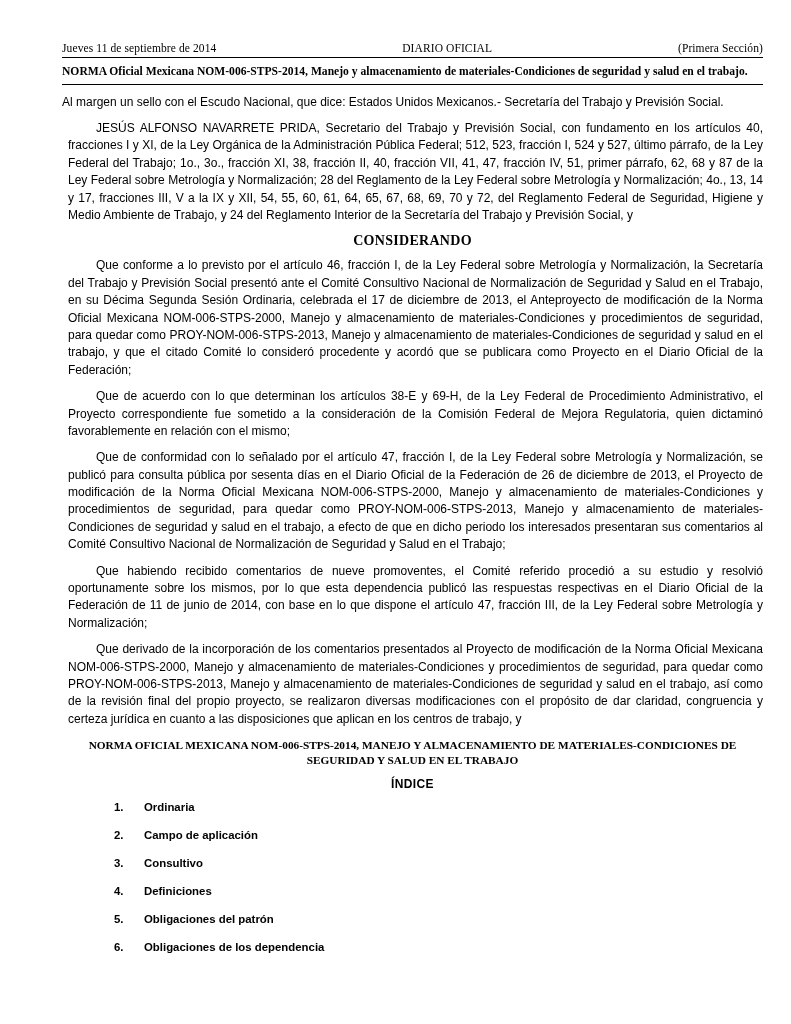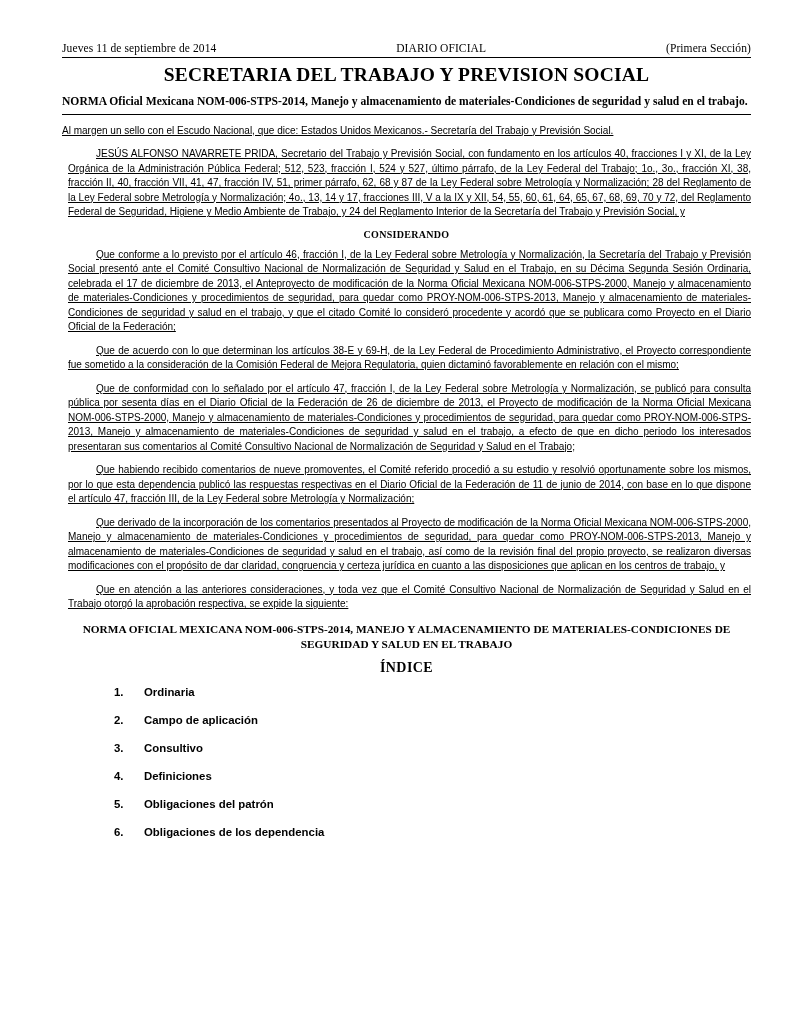--- a/index.html
+++ b/index.html
@@ -12,21 +12,21 @@
     height: 1024px;
     font-family: "Liberation Sans", sans-serif;
     color: #000000;
     overflow: hidden;
   }
   .page {
     position: relative;
     width: 791px;
     height: 1024px;
     box-sizing: border-box;
-    padding: 42px 40px 0 62px;
+    padding: 42px 28px 0 62px;
   }
   .header-row {
     display: flex;
     justify-content: space-between;
     align-items: baseline;
     font-family: "Liberation Serif", serif;
     font-size: 11.5px;
     letter-spacing: 0.1px;
     padding-bottom: 3px;
   }
@@ -51,47 +51,46 @@
     font-size: 11.6px;
     text-align: justify;
     line-height: 1.35;
     margin-bottom: 4px;
   }
   .rule2 {
     border-bottom: 1.6px solid #000;
     margin: 4px 0 9px 0;
   }
   p.body {
-    font-size: 10px;
+    font-size: 12px;
     line-height: 1.45;
     text-align: justify;
     margin: 0 0 9px 0;
-    text-decoration: underline;
   }
   p.body.indent { text-indent: 28px; margin-left: 6px; }
   .centered-caps {
     font-family: "Liberation Serif", serif;
-    font-size: 10px;
+    font-size: 14px;
     font-weight: bold;
     text-align: center;
     letter-spacing: 0.3px;
     margin: 4px 0 8px 0;
   }
   .norma-final {
     font-family: "Liberation Serif", serif;
     font-weight: bold;
     font-size: 11.3px;
     text-align: center;
     line-height: 1.35;
     margin: 10px 0 8px 0;
   }
   .indice {
-    font-family: Liberation Serif, serif;
+    font-family: Liberation Sans, sans-serif;
     font-weight: bold;
-    font-size: 14px;
+    font-size: 12px;
     text-align: center;
     letter-spacing: 0.4px;
     margin: 6px 0 10px 0;
   }
   ol.toc {
     list-style: none;
     margin: 0;
     padding: 0 0 0 52px;
   }
   ol.toc li {
@@ -111,37 +110,35 @@
 
 <div class="page">
 
   <div class="header-row">
     <span class="hdr-left">Jueves 11 de septiembre de 2014</span>
     <span class="hdr-center">DIARIO OFICIAL</span>
     <span class="hdr-right">(Primera Sección)</span>
   </div>
   <div class="rule"></div>
 
-  <div class="doc-title">SECRETARIA DEL TRABAJO Y PREVISION SOCIAL</div>
 
   <div class="norma-head">NORMA Oficial Mexicana NOM-006-STPS-2014, Manejo y almacenamiento de materiales-Condiciones de seguridad y salud en el trabajo.</div>
   <div class="rule2"></div>
 
   <p class="body">Al margen un sello con el Escudo Nacional, que dice: Estados Unidos Mexicanos.- Secretaría del Trabajo y Previsión Social.</p>
 
   <p class="body indent">JESÚS ALFONSO NAVARRETE PRIDA, Secretario del Trabajo y Previsión Social, con fundamento en los artículos 40, fracciones I y XI, de la Ley Orgánica de la Administración Pública Federal; 512, 523, fracción I, 524 y 527, último párrafo, de la Ley Federal del Trabajo; 1o., 3o., fracción XI, 38, fracción II, 40, fracción VII, 41, 47, fracción IV, 51, primer párrafo, 62, 68 y 87 de la Ley Federal sobre Metrología y Normalización; 28 del Reglamento de la Ley Federal sobre Metrología y Normalización; 4o., 13, 14 y 17, fracciones III, V a la IX y XII, 54, 55, 60, 61, 64, 65, 67, 68, 69, 70 y 72, del Reglamento Federal de Seguridad, Higiene y Medio Ambiente de Trabajo, y 24 del Reglamento Interior de la Secretaría del Trabajo y Previsión Social, y</p>
 
   <div class="centered-caps">CONSIDERANDO</div>
 
   <p class="body indent">Que conforme a lo previsto por el artículo 46, fracción I, de la Ley Federal sobre Metrología y Normalización, la Secretaría del Trabajo y Previsión Social presentó ante el Comité Consultivo Nacional de Normalización de Seguridad y Salud en el Trabajo, en su Décima Segunda Sesión Ordinaria, celebrada el 17 de diciembre de 2013, el Anteproyecto de modificación de la Norma Oficial Mexicana NOM-006-STPS-2000, Manejo y almacenamiento de materiales-Condiciones y procedimientos de seguridad, para quedar como PROY-NOM-006-STPS-2013, Manejo y almacenamiento de materiales-Condiciones de seguridad y salud en el trabajo, y que el citado Comité lo consideró procedente y acordó que se publicara como Proyecto en el Diario Oficial de la Federación;</p>
   <p class="body indent">Que de acuerdo con lo que determinan los artículos 38-E y 69-H, de la Ley Federal de Procedimiento Administrativo, el Proyecto correspondiente fue sometido a la consideración de la Comisión Federal de Mejora Regulatoria, quien dictaminó favorablemente en relación con el mismo;</p>
   <p class="body indent">Que de conformidad con lo señalado por el artículo 47, fracción I, de la Ley Federal sobre Metrología y Normalización, se publicó para consulta pública por sesenta días en el Diario Oficial de la Federación de 26 de diciembre de 2013, el Proyecto de modificación de la Norma Oficial Mexicana NOM-006-STPS-2000, Manejo y almacenamiento de materiales-Condiciones y procedimientos de seguridad, para quedar como PROY-NOM-006-STPS-2013, Manejo y almacenamiento de materiales-Condiciones de seguridad y salud en el trabajo, a efecto de que en dicho periodo los interesados presentaran sus comentarios al Comité Consultivo Nacional de Normalización de Seguridad y Salud en el Trabajo;</p>
   <p class="body indent">Que habiendo recibido comentarios de nueve promoventes, el Comité referido procedió a su estudio y resolvió oportunamente sobre los mismos, por lo que esta dependencia publicó las respuestas respectivas en el Diario Oficial de la Federación de 11 de junio de 2014, con base en lo que dispone el artículo 47, fracción III, de la Ley Federal sobre Metrología y Normalización;</p>
   <p class="body indent">Que derivado de la incorporación de los comentarios presentados al Proyecto de modificación de la Norma Oficial Mexicana NOM-006-STPS-2000, Manejo y almacenamiento de materiales-Condiciones y procedimientos de seguridad, para quedar como PROY-NOM-006-STPS-2013, Manejo y almacenamiento de materiales-Condiciones de seguridad y salud en el trabajo, así como de la revisión final del propio proyecto, se realizaron diversas modificaciones con el propósito de dar claridad, congruencia y certeza jurídica en cuanto a las disposiciones que aplican en los centros de trabajo, y</p>
-  <p class="body indent">Que en atención a las anteriores consideraciones, y toda vez que el Comité Consultivo Nacional de Normalización de Seguridad y Salud en el Trabajo otorgó la aprobación respectiva, se expide la siguiente:</p>
 
   <div class="norma-final">NORMA OFICIAL MEXICANA NOM-006-STPS-2014, MANEJO Y ALMACENAMIENTO DE MATERIALES-CONDICIONES DE SEGURIDAD Y SALUD EN EL TRABAJO</div>
 
   <div class="indice">ÍNDICE</div>
 
   <ol class="toc">
     <li>
       <span class="num">1.</span>
       <span class="lbl">Ordinaria</span>
     </li>

